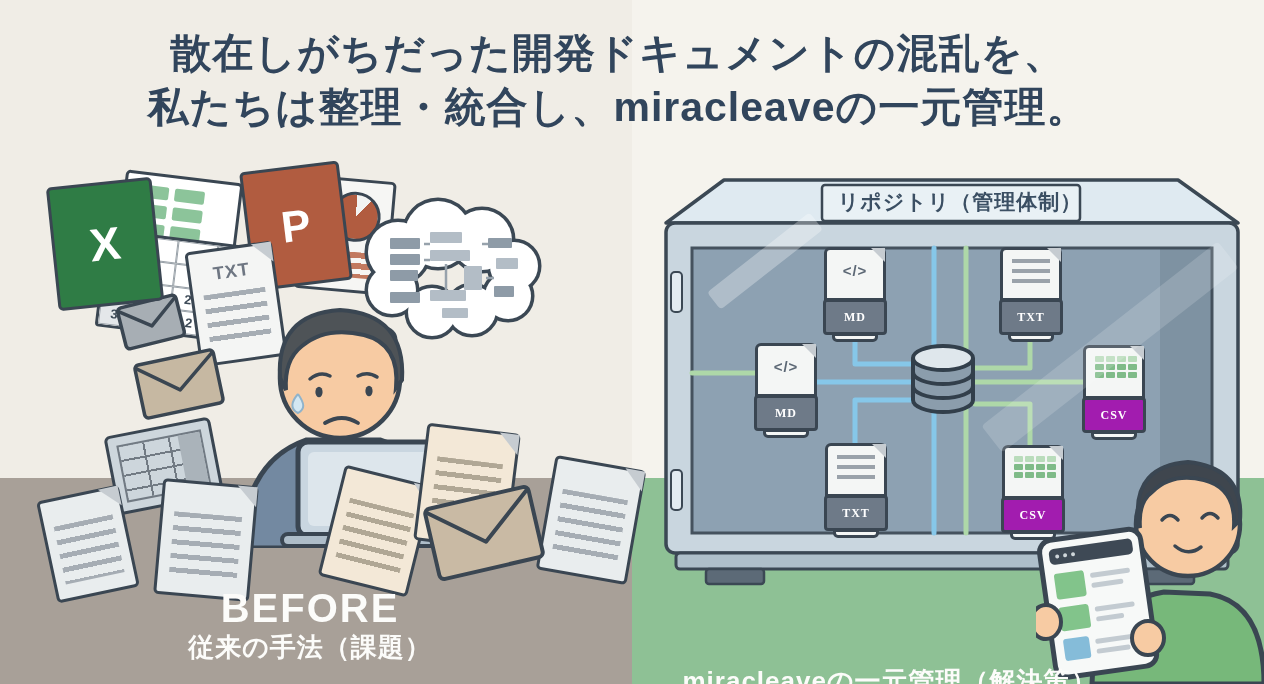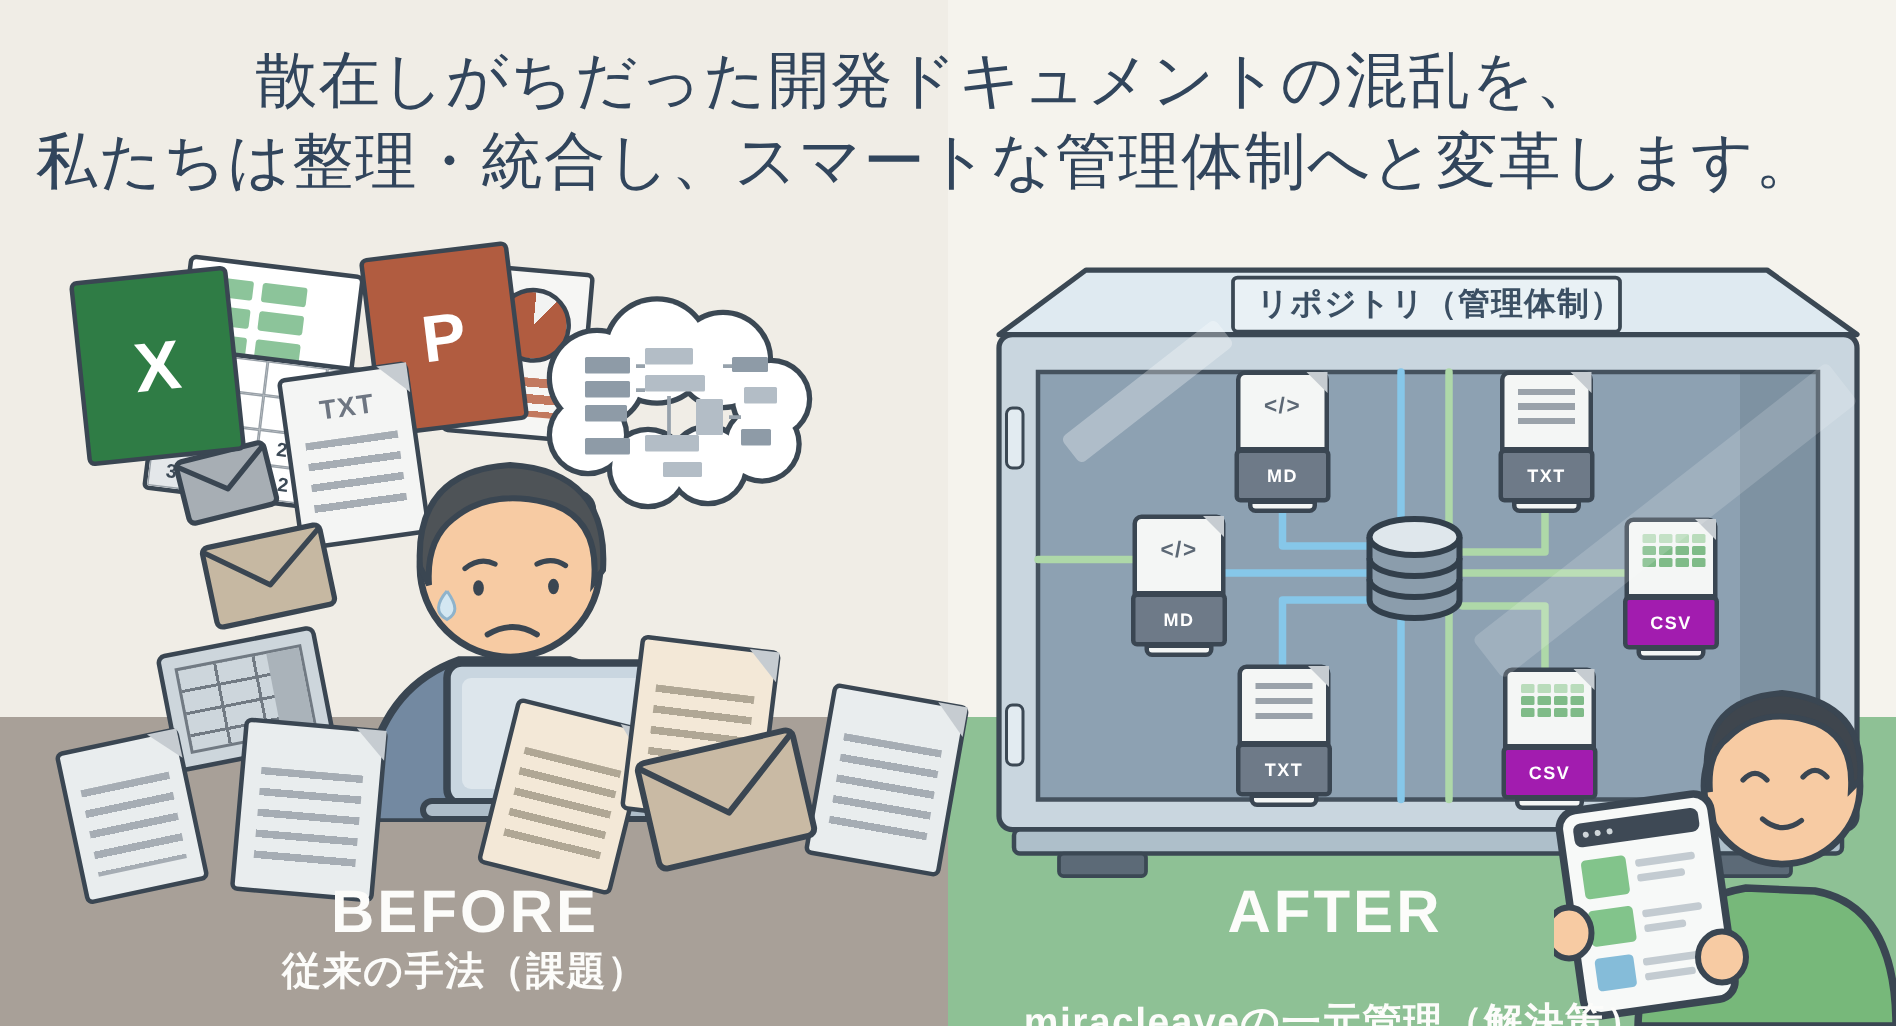--- a/index.html
+++ b/index.html
@@ -8,21 +8,21 @@
   .abs{position:absolute;}
 
   
   .wall-left{left:0;top:0;width:632px;height:478px;background:#f0ede6;}
   .wall-right{left:632px;top:0;width:632px;height:478px;background:#f5f3ed;}
   .floor-left{left:0;top:478px;width:632px;height:206px;background:#a8a098;}
   .floor-right{left:632px;top:478px;width:632px;height:206px;background:#8ec195;}
 
   
   .title{left:0;top:26px;width:1236px;text-align:center;color:#31455c;
-         font-weight:400;font-size:41px;line-height:1.32;letter-spacing:1px;z-index:9;}
+         font-weight:700;font-size:41px;line-height:1.32;letter-spacing:1px;z-index:9;}
 
   
   .sec-head{font-weight:800;font-size:40px;color:#fcfcfa;text-align:center;letter-spacing:2px;z-index:9;}
   .sec-sub{font-weight:700;font-size:26px;color:#fcfcfa;text-align:center;letter-spacing:1px;z-index:9;}
 
   
   .doc{background:#f4f5f4;border:3px solid #3a4652;border-radius:5px;}
   .doc.cream{background:#f3e8d7;}
   .doc.bluish{background:#e9edee;}
   .fold{position:absolute;top:-2px;right:-2px;width:0;height:0;
@@ -75,21 +75,21 @@
   .fpaper .fold{border-width:0 14px 14px 0;}
   .fglyph{position:absolute;left:0;right:0;top:12px;text-align:center;
           font-weight:800;font-size:15px;color:#5c6875;letter-spacing:1px;}
   .flines{position:absolute;left:9px;right:9px;top:9px;height:28px;
           background:repeating-linear-gradient(to bottom,#9aa2aa 0 4px,transparent 4px 10px);}
   .csvgrid{position:absolute;left:9px;top:8px;display:grid;grid-template-columns:repeat(4,9px);gap:2px;}
   .csvgrid div{height:6px;background:#7fbb88;border-radius:1px;}
   .csvgrid .lite{background:#b9dcbb;}
   .fband{position:relative;width:64px;height:36px;margin-top:-2px;border:3px solid #3a4652;border-radius:4px;
          box-sizing:border-box;display:flex;align-items:center;justify-content:center;
-         color:#fff;font-weight:800;font-size:12px;letter-spacing:1px;}
+         color:#fff;font-weight:800;font-size:12px;letter-spacing:1px;font-family:Liberation Serif, serif;}
   .fband.gray{background:#6e7a88;}
   .fband.green{background:#a21caf;}
   .fstrip{width:46px;height:9px;margin:-2px auto 0;background:#f4f6f5;border:3px solid #3a4652;
           border-radius:0 0 5px 5px;box-sizing:border-box;}
 
   .streak{background:rgba(255,255,255,.30);border-radius:4px;pointer-events:none;z-index:4;}
 
   svg{display:block;}
 </style>
 </head>
@@ -97,21 +97,21 @@
 
 <div class="canvas">
 
   <div class="abs wall-left"></div>
   <div class="abs wall-right"></div>
   <div class="abs floor-left"></div>
   <div class="abs floor-right"></div>
 
   <div class="abs title">
     <div>散在しがちだった開発ドキュメントの混乱を、</div>
-    <div>私たちは整理・統合し、スマートな管理体制へと変革します。</div>
+    <div>私たちは整理・統合し、miracleaveの一元管理。</div>
   </div>
 
   <div class="abs sheet" style="left:118px;top:176px;width:88px;height:104px;transform:rotate(7deg);z-index:1;">
     <div class="sheetcells">
       <div></div>
         <div></div>
         <div></div>
         <div></div>
         <div></div>
       <div></div>
@@ -397,16 +397,15 @@
       <rect x="47" y="72" width="40" height="5" rx="2" fill="#c3cbd1"></rect>
         <rect x="47" y="82" width="28" height="5" rx="2" fill="#c3cbd1"></rect>
       <rect x="11" y="100" width="26" height="22" rx="3" fill="#85bcd9"></rect>
       <rect x="43" y="104" width="44" height="5" rx="2" fill="#c3cbd1"></rect>
         <rect x="43" y="114" width="34" height="5" rx="2" fill="#c3cbd1"></rect>
     </g>
     <ellipse cx="10" cy="210" rx="15" ry="17" fill="#f7cba3" stroke="#3a4652" stroke-width="4"></ellipse>
     <ellipse cx="112" cy="226" rx="16" ry="17" fill="#f7cba3" stroke="#3a4652" stroke-width="4"></ellipse>
   </svg>
 
-  <div class="abs sec-head" style="left:660px;top:586px;width:460px;">AFTER</div>
   <div class="abs sec-sub" style="left:610px;top:630px;width:560px;margin-top:34px;">miracleaveの一元管理（解決策）</div>
 
 </div>
 
 </body></html>

